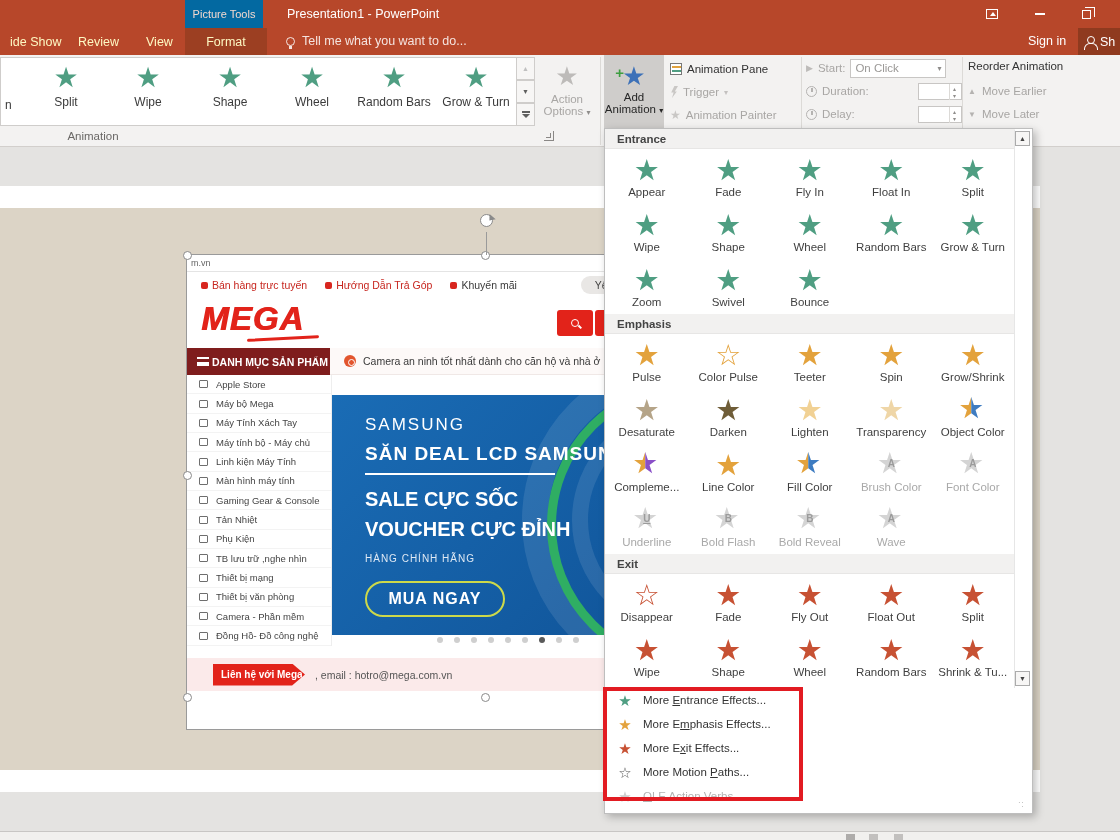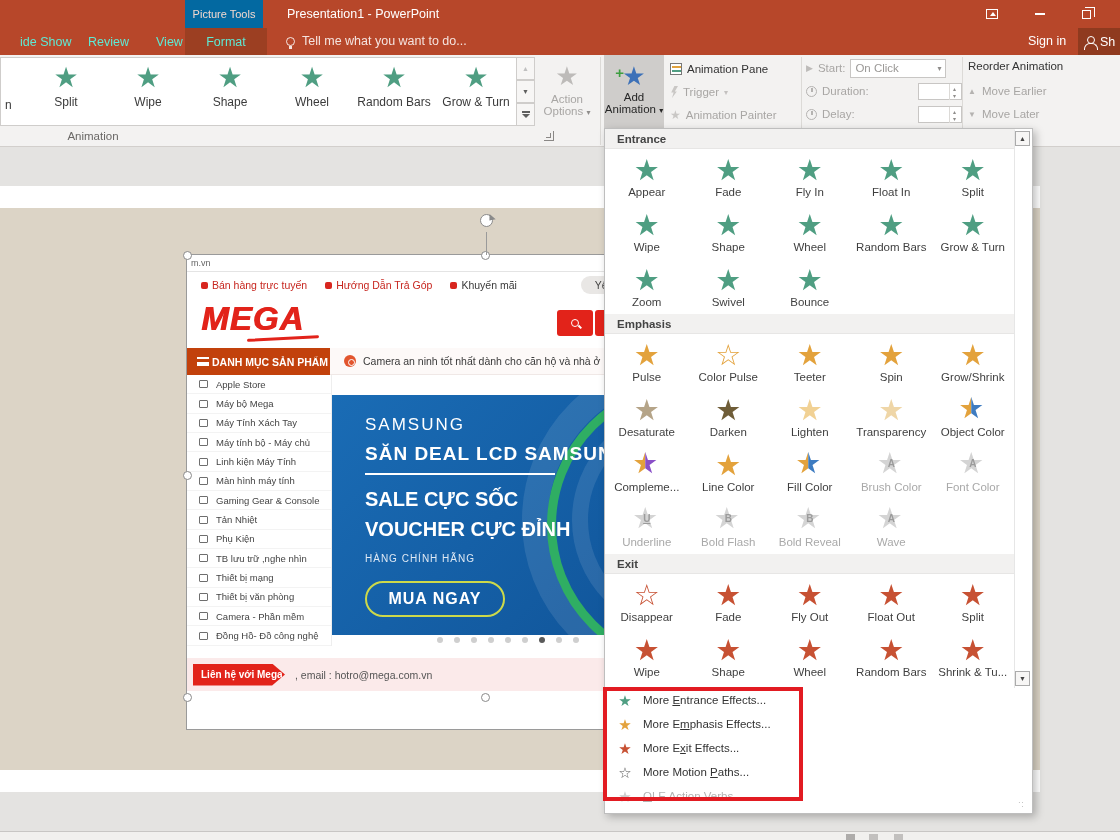--- a/index.html
+++ b/index.html
@@ -16,21 +16,21 @@
 #btn-min{left:1030px;width:20px}
 #btn-restore{left:1076px;width:20px}
 .ricon{width:12px;height:10px;border:1px solid #fff;position:relative}
 .ricon:after{content:"";position:absolute;left:3px;top:2px;border-left:3px solid transparent;border-right:3px solid transparent;border-bottom:4px solid #fff}
 .minbar{width:10px;height:2px;background:#fff}
 .resticon{width:9px;height:9px;border:1px solid #fff;position:relative;background:#b7472a}
 .resticon:before{content:"";position:absolute;left:2px;top:-4px;width:9px;height:9px;border:1px solid #fff;border-bottom:none;border-left:none}
 
 
 #tabrow{left:0;top:28px;width:1120px;height:27px;background:#b7472a}
-.rtab{position:absolute;top:0;height:27px;display:flex;align-items:center;color:#5eead4;font-size:12.5px;padding:0 20px}
+.rtab{position:absolute;top:0;height:27px;display:flex;align-items:center;color:#fef9c3;font-size:12.5px;padding:0 10px}
 #tab-ctx{left:185px;width:82px;background:#9c3f22;justify-content:center}
 #tellme{left:286px;top:34px;color:rgba(255,255,255,.85);font-size:12.5px;display:flex;align-items:center;gap:7px}
 .bulb{width:9px;height:9px;border:1.5px solid rgba(255,255,255,.85);border-radius:50%;position:relative}
 .bulb:after{content:"";position:absolute;left:2px;top:8px;width:3px;height:3px;background:rgba(255,255,255,.85)}
 #signin{left:1028px;top:34px;color:#fff;font-size:12.5px}
 #sharebtn{left:1078px;top:28px;width:42px;height:27px;background:#8f3a1f;color:#fff;font-size:12.5px;display:flex;align-items:center;gap:4px;padding-left:6px}
 .person{width:12px;height:12px;position:relative}
 .person:before{content:"";position:absolute;left:3px;top:0;width:6px;height:6px;border:1.4px solid #fff;border-radius:50%}
 .person:after{content:"";position:absolute;left:0;top:7px;width:12px;height:6px;border:1.4px solid #fff;border-bottom:none;border-radius:6px 6px 0 0}
 
@@ -96,21 +96,21 @@
 #quote-pill{background:#e9e7e5;color:#444;border-radius:10px;padding:3px 14px;font-size:10.5px;margin-left:28px}
 #logo{left:14px;top:47px;font-size:33px;font-weight:bold;font-style:italic;color:#e2231a;letter-spacing:1px;line-height:1;text-shadow:1px 0 #e2231a}
 #logo-swoosh{left:60px;top:82px;width:72px;height:3px;background:#e2231a;border-radius:2px;transform:rotate(-3deg)}
 #searchbar{left:143px;top:55px;width:262px;height:26px;border:1px solid #dcdcdc;border-radius:3px;display:flex;align-items:center;font-size:10.5px;background:#fff}
 #search-cat{padding:0 8px;color:#333;border-right:1px solid #e4e4e4;height:100%;display:flex;align-items:center;gap:5px;white-space:nowrap}
 #search-ph{padding-left:10px;color:#9a9a9a;white-space:nowrap}
 #searchbtn{left:370px;top:55px;width:36px;height:26px;background:#e2231a;border-radius:3px;display:flex;align-items:center;justify-content:center}
 .mag{width:8px;height:8px;border:1.6px solid #fff;border-radius:50%;position:relative}
 .mag:after{content:"";position:absolute;left:6px;top:6px;width:4px;height:1.6px;background:#fff;transform:rotate(45deg)}
 #cartbtn{left:408px;top:55px;width:200px;height:26px;background:#e2231a;border-radius:3px}
-#catbar{left:0;top:93px;width:143px;height:27px;background:#c2410c;color:#fff;font-weight:bold;font-size:10.5px;display:flex;align-items:center;gap:3px;padding-left:10px}
+#catbar{left:0;top:93px;width:143px;height:27px;background:#7f1d1d;color:#fff;font-weight:bold;font-size:10.5px;display:flex;align-items:center;gap:3px;padding-left:10px}
 .burger{width:12px;height:9px;border-top:2px solid #fff;border-bottom:2px solid #fff;position:relative}
 .burger:after{content:"";position:absolute;left:0;top:2.5px;width:12px;height:2px;background:#fff}
 #cat-note{left:143px;top:93px;width:453px;height:27px;background:#fdf9f8;display:flex;align-items:center;gap:7px;padding-left:14px;font-size:10.5px;color:#3a3a3a;border-bottom:1px solid #f0e8e6}
 .camdot{width:12px;height:12px;background:#e2552e;border-radius:50%;position:relative}
 .camdot:after{content:"";position:absolute;left:3.5px;top:3.5px;width:5px;height:5px;border:1.2px solid #fff;border-radius:50%}
 #sidebar{left:0;top:120px;width:145px;height:271px;background:#fff;border-right:1px solid #eee}
 .sb-it{height:19.35px;display:flex;align-items:center;gap:8px;padding-left:12px;font-size:9.5px;color:#444;border-bottom:1px solid #f3f3f3}
 .sb-ico{width:9px;height:8px;border:1.2px solid #6e6e6e;border-radius:1px;flex:none}
 #banner{left:145px;top:140px;width:451px;height:240px;background:linear-gradient(135deg,#1a6cb5 0%,#0e4f93 100%);overflow:hidden;color:#fff}
 .ring{position:absolute;border-radius:50%}
@@ -126,21 +126,21 @@
 #bn-cta{left:33px;top:186px;width:140px;height:36px;border:2px solid #cdd94a;border-radius:19px;display:flex;align-items:center;justify-content:center;font-size:16px;font-weight:bold;letter-spacing:1px}
 #tv{left:398px;top:35px;width:110px;height:160px;background:#0b1e3a;border:3px solid #14233c;border-radius:3px}
 #tv:before{content:"";position:absolute;left:4px;top:4px;right:4px;bottom:30px;background:linear-gradient(120deg,#2e6fc0,#d98a2b 70%)}
 .plane{position:absolute;width:0;height:0}
 #plane1{left:368px;top:160px;border-left:26px solid #9bd7f2;border-top:9px solid transparent;border-bottom:16px solid transparent;transform:rotate(18deg)}
 #plane2{left:352px;top:196px;border-left:30px solid #5fb8e8;border-top:10px solid transparent;border-bottom:18px solid transparent;transform:rotate(8deg)}
 #dots{left:250px;top:382px;display:flex;gap:11px}
 .dot{width:6px;height:6px;border-radius:50%;background:#cfcfcf}
 .dot.on{background:#5a5a5a}
 #site-footer{left:0;top:403px;width:596px;height:33px;background:#fbeaea;display:flex;align-items:center}
-#foot-ribbon{margin-left:6px;width:92px;height:22px;background:#e2231a;color:#fff;font-size:10px;font-weight:bold;display:flex;align-items:center;padding-left:8px;clip-path:polygon(0 0,86% 0,100% 50%,86% 100%,0 100%)}
+#foot-ribbon{margin-left:26px;width:92px;height:22px;background:#e2231a;color:#fff;font-size:10px;font-weight:bold;display:flex;align-items:center;padding-left:8px;clip-path:polygon(0 0,86% 0,100% 50%,86% 100%,0 100%)}
 #foot-email{margin-left:10px;font-size:10.5px;color:#555}
 
 
 .handle{position:absolute;width:9px;height:9px;background:#fff;border:1px solid #8a8a8a;border-radius:50%;z-index:15}
 #rot-line{left:486px;top:232px;width:1px;height:23px;background:#9a9a9a;z-index:15}
 #rot-handle{left:480px;top:214px;width:13px;height:13px;background:#fff;border:1.5px solid #8a8a8a;border-radius:50%;z-index:15}
 #rot-handle:after{content:"";position:absolute;right:-3px;top:1px;border-left:4px solid transparent;border-right:4px solid transparent;border-top:5px solid #8a8a8a;transform:rotate(40deg)}
 
 
 #menu{left:604px;top:128px;width:429px;height:686px;background:#fff;border:1px solid #bebebe;box-shadow:3px 3px 8px rgba(0,0,0,.25);z-index:40}

